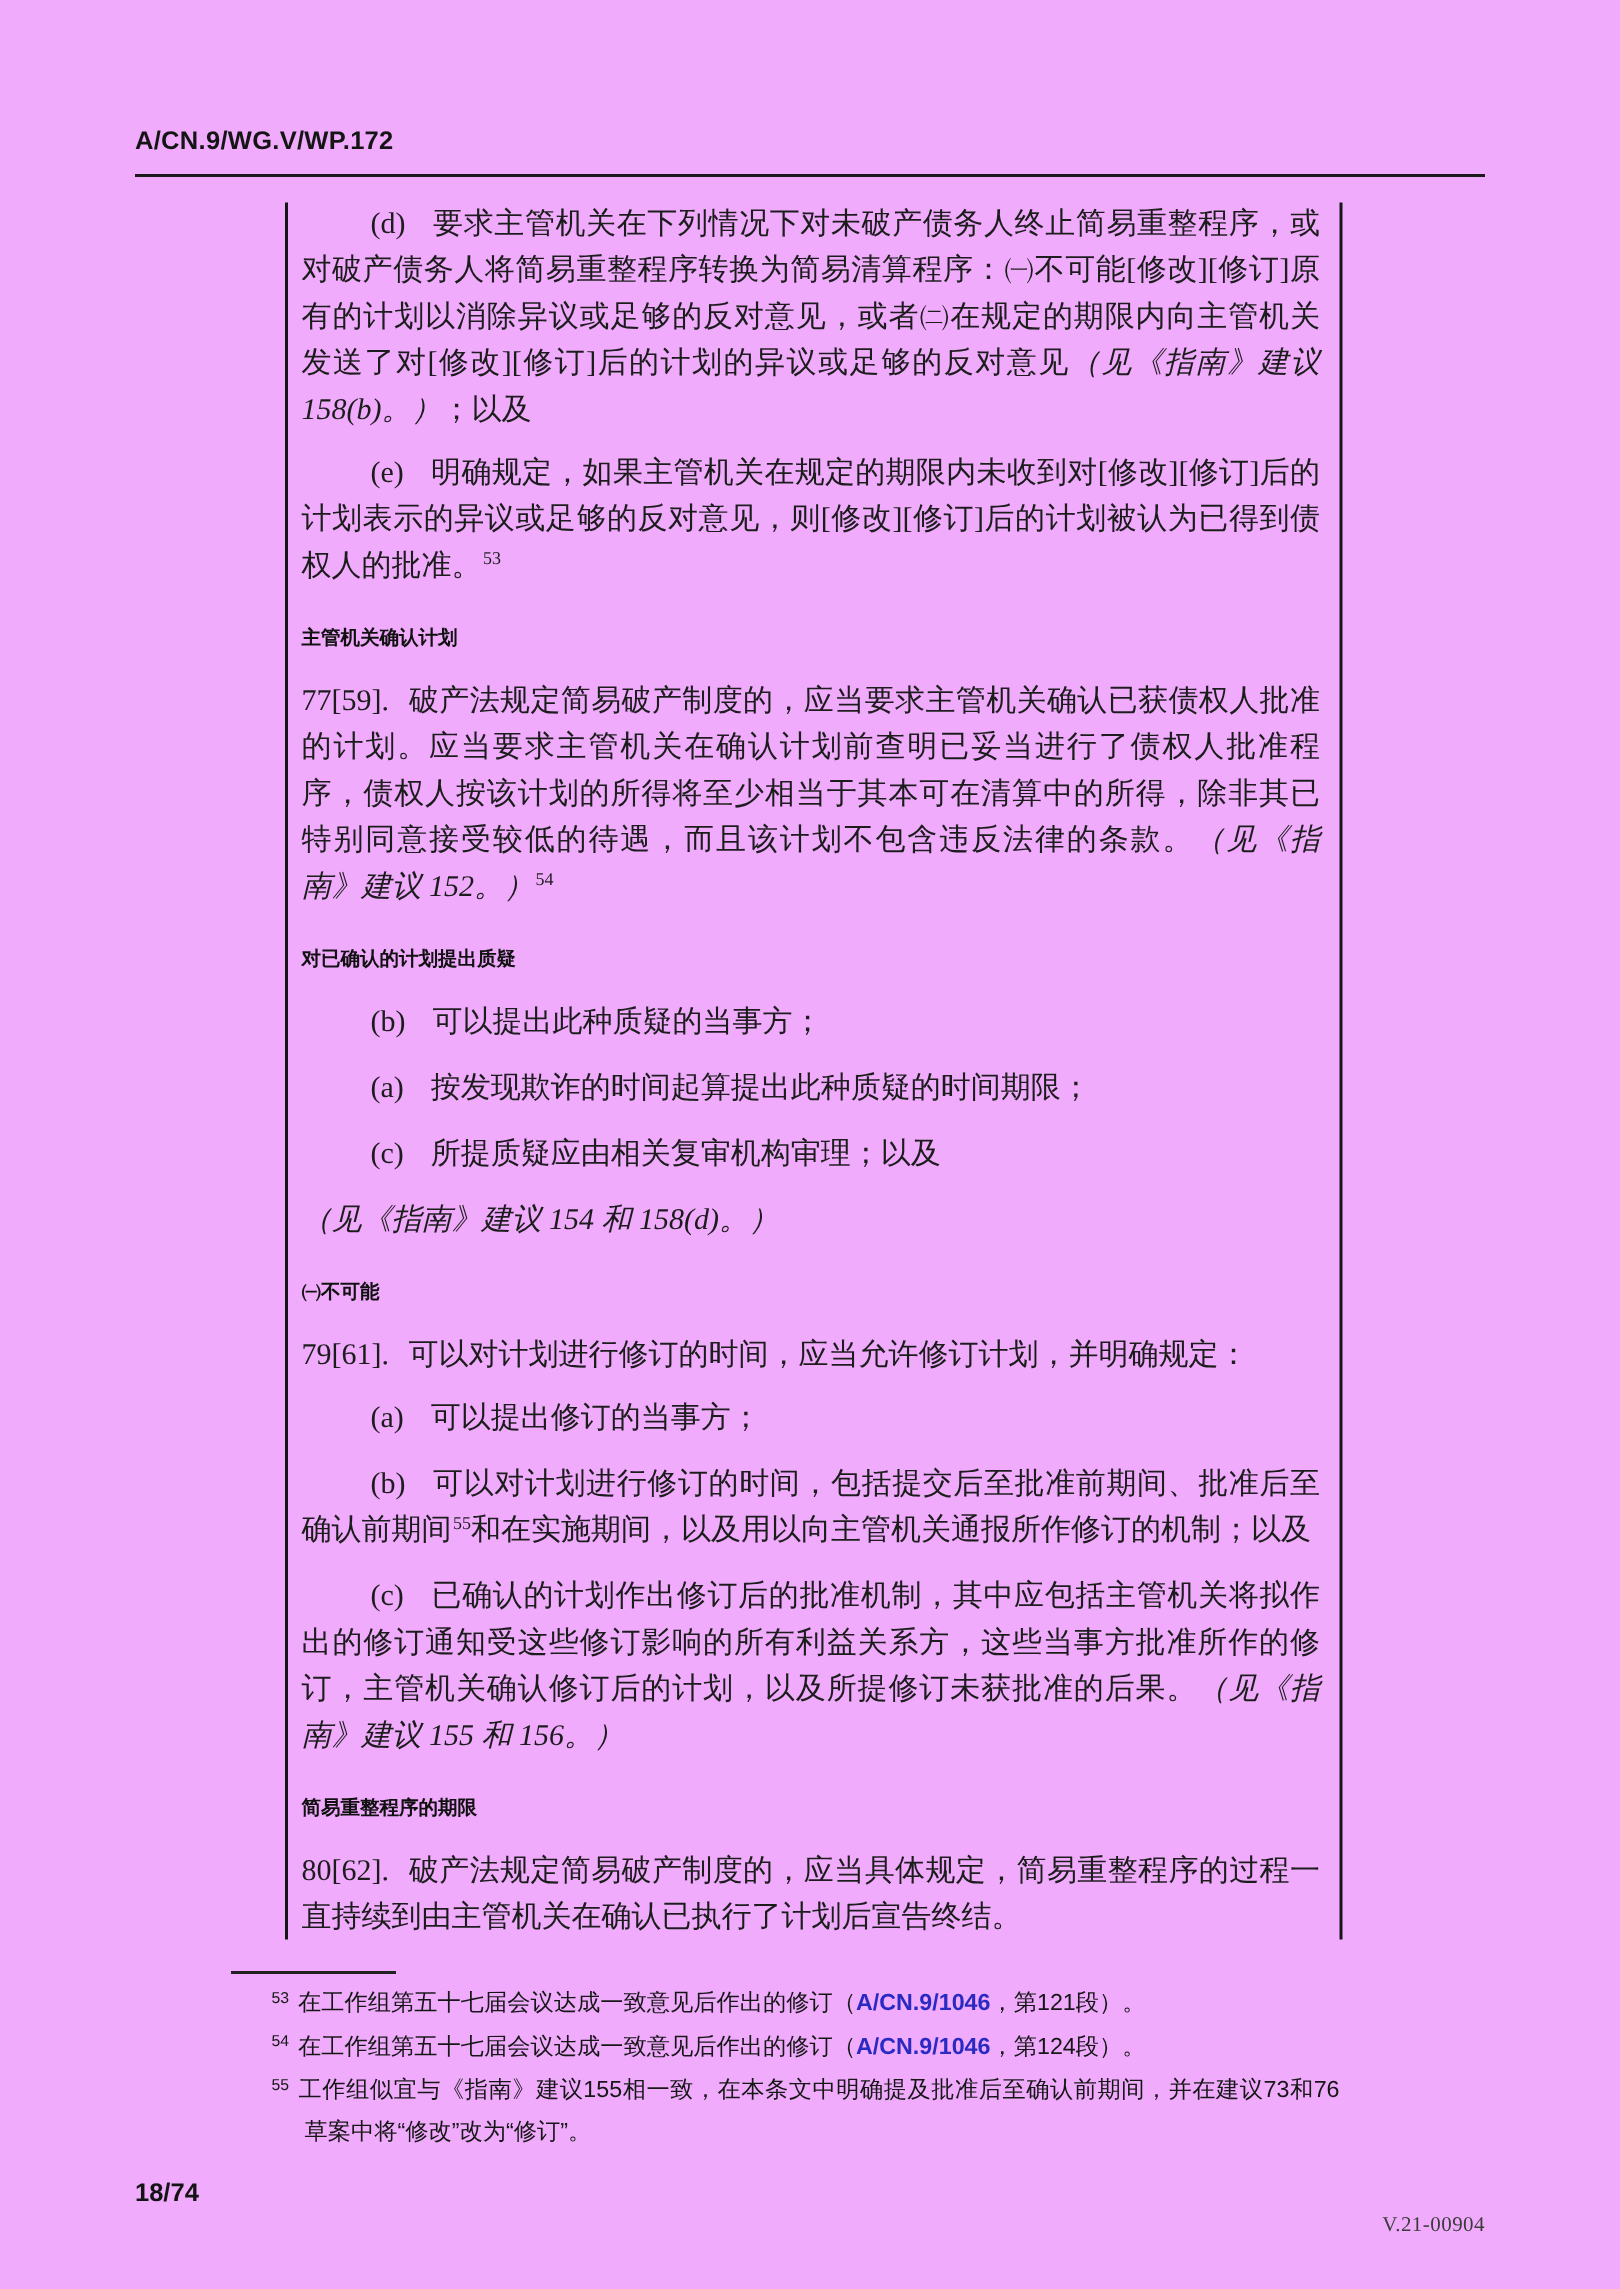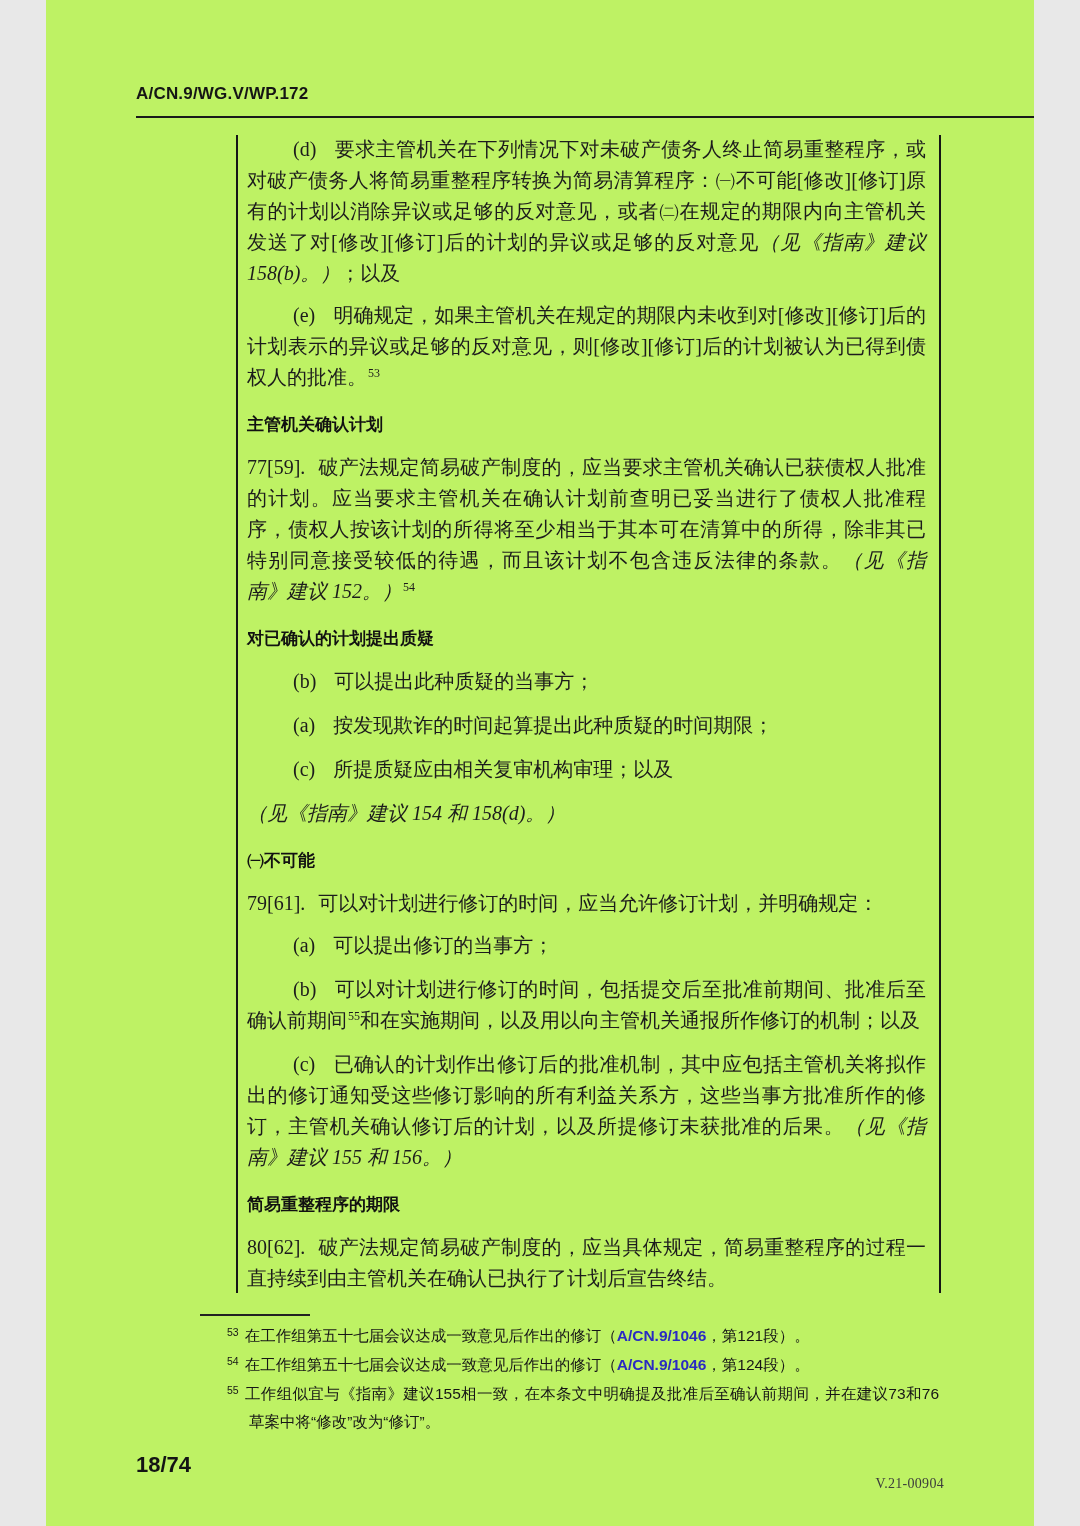--- a/index.html
+++ b/index.html
@@ -1,21 +1,21 @@
 <!DOCTYPE html>
 <html><head>
 <meta charset="utf-8">
 <style>
   * { margin:0; padding:0; box-sizing:border-box; }
   html,body { background:#e8e8e8; }
   .page {
     position:relative;
-    width:988px; height:1526px;
+    width:1080px; height:1526px;
     margin:0 auto;
-    background:#bef264;
+    background:#f0abfc;
     font-family:"Liberation Serif","DejaVu Serif",serif;
     color:#1c1c1c;
     overflow:hidden;
   }
   
   .doc-symbol {
     position:absolute; left:90px; top:84px;
     font-family:"Liberation Sans","DejaVu Sans",sans-serif;
     font-weight:bold; font-size:17px; color:#151515;
     letter-spacing:.2px;
@@ -34,21 +34,21 @@
     font-size:20px; line-height:31px;
     text-align:justify; text-justify:inter-ideograph;
   }
   .body p { margin:0 0 11px 0; }
   p.lettered { text-indent:46px; }
   .lead { margin-right:18px; }
   .num  { margin-right:13px; }
   p.item { margin-bottom:13px; }
   h3.sect {
     font-family:"Liberation Sans","DejaVu Sans",sans-serif;
-    font-weight:bold; font-size:17px; line-height:31px;
+    font-weight:bold; font-size:13px; line-height:31px;
     color:#111; margin:16px 0 12px 0; text-align:left;
   }
   .cite { font-style:italic; }
   sup.fnref {
     font-size:12px; line-height:0; vertical-align:baseline;
     position:relative; top:-7px; margin-left:1px;
   }
   
   .fn-sep {
     position:absolute; left:154px; top:1314px;
@@ -63,21 +63,21 @@
   .fn { padding-left:22px; text-indent:-22px; margin-bottom:1px; }
   .fn sup {
     font-size:10.5px; line-height:0; vertical-align:baseline;
     position:relative; top:-5px; margin-right:6px;
   }
   .fn .doc-link { font-weight:bold; cursor:pointer; }
   
   .page-number {
     position:absolute; left:90px; top:1452px;
     font-family:"Liberation Sans","DejaVu Sans",sans-serif;
-    font-weight:bold; font-size:22px; color:#141414;
+    font-weight:bold; font-size:17px; color:#141414;
   }
   .job-number {
     position:absolute; right:90px; top:1452px;
     font-family:"Liberation Serif","DejaVu Serif",serif;
     font-size:14px; color:#3c3c3c; letter-spacing:.3px;margin-top:24px;
   }
 </style>
 </head>
 <body>
 

